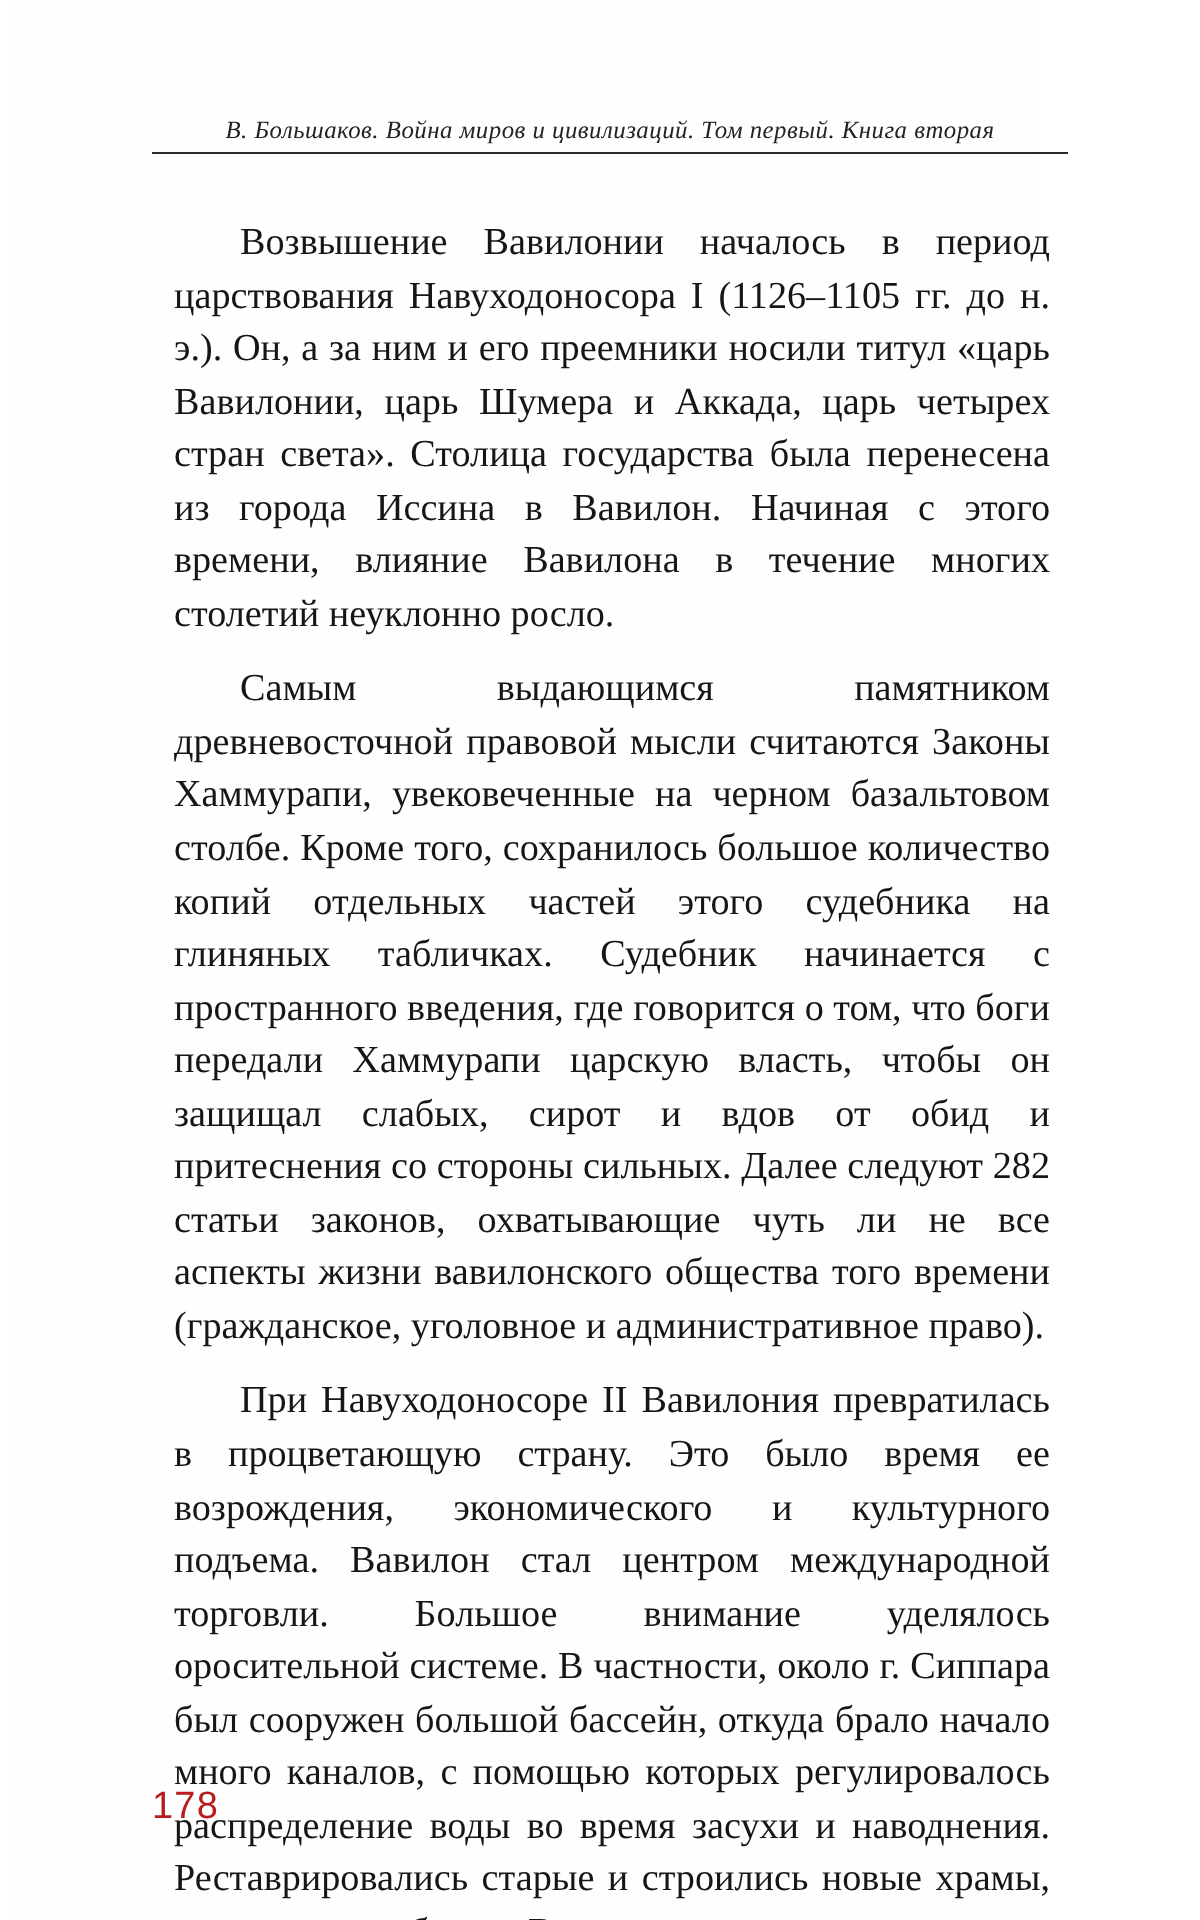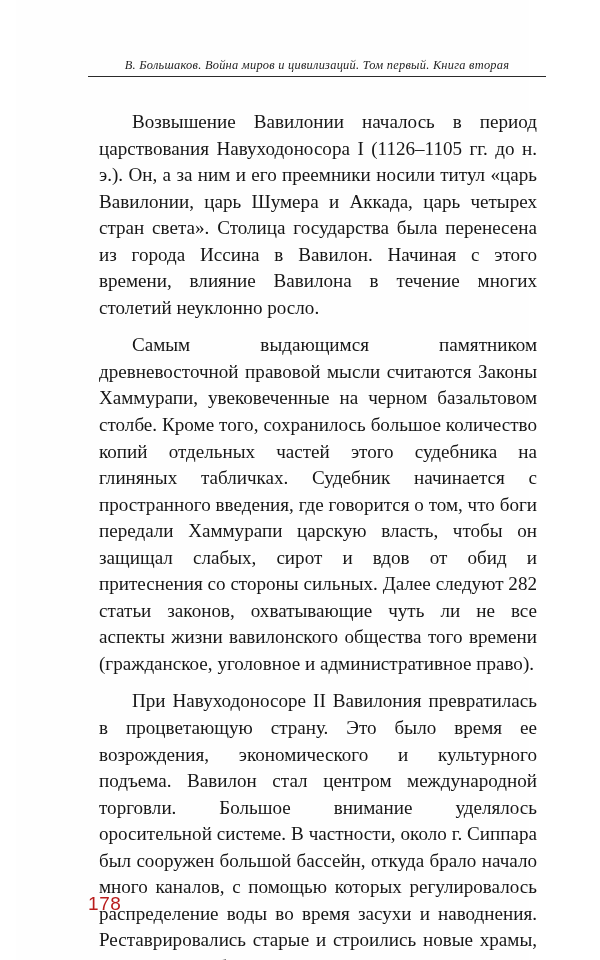--- a/index.html
+++ b/index.html
@@ -11,21 +11,21 @@
     height: 960px;
     background: #ffffff;
     font-family: "Liberation Serif", "DejaVu Serif", serif;
     color: #1a1a1a;
     position: relative;
     overflow: hidden;
   }
 
   .page {
     position: absolute;
-    left: 16px; top: 0;
+    left: 4px; top: 0;
     width: 513px;
     height: 960px;
     background: #fefefe;
   }
 
   
   .running-header {
     position: absolute;
     left: 72px;
     top: 58px;

